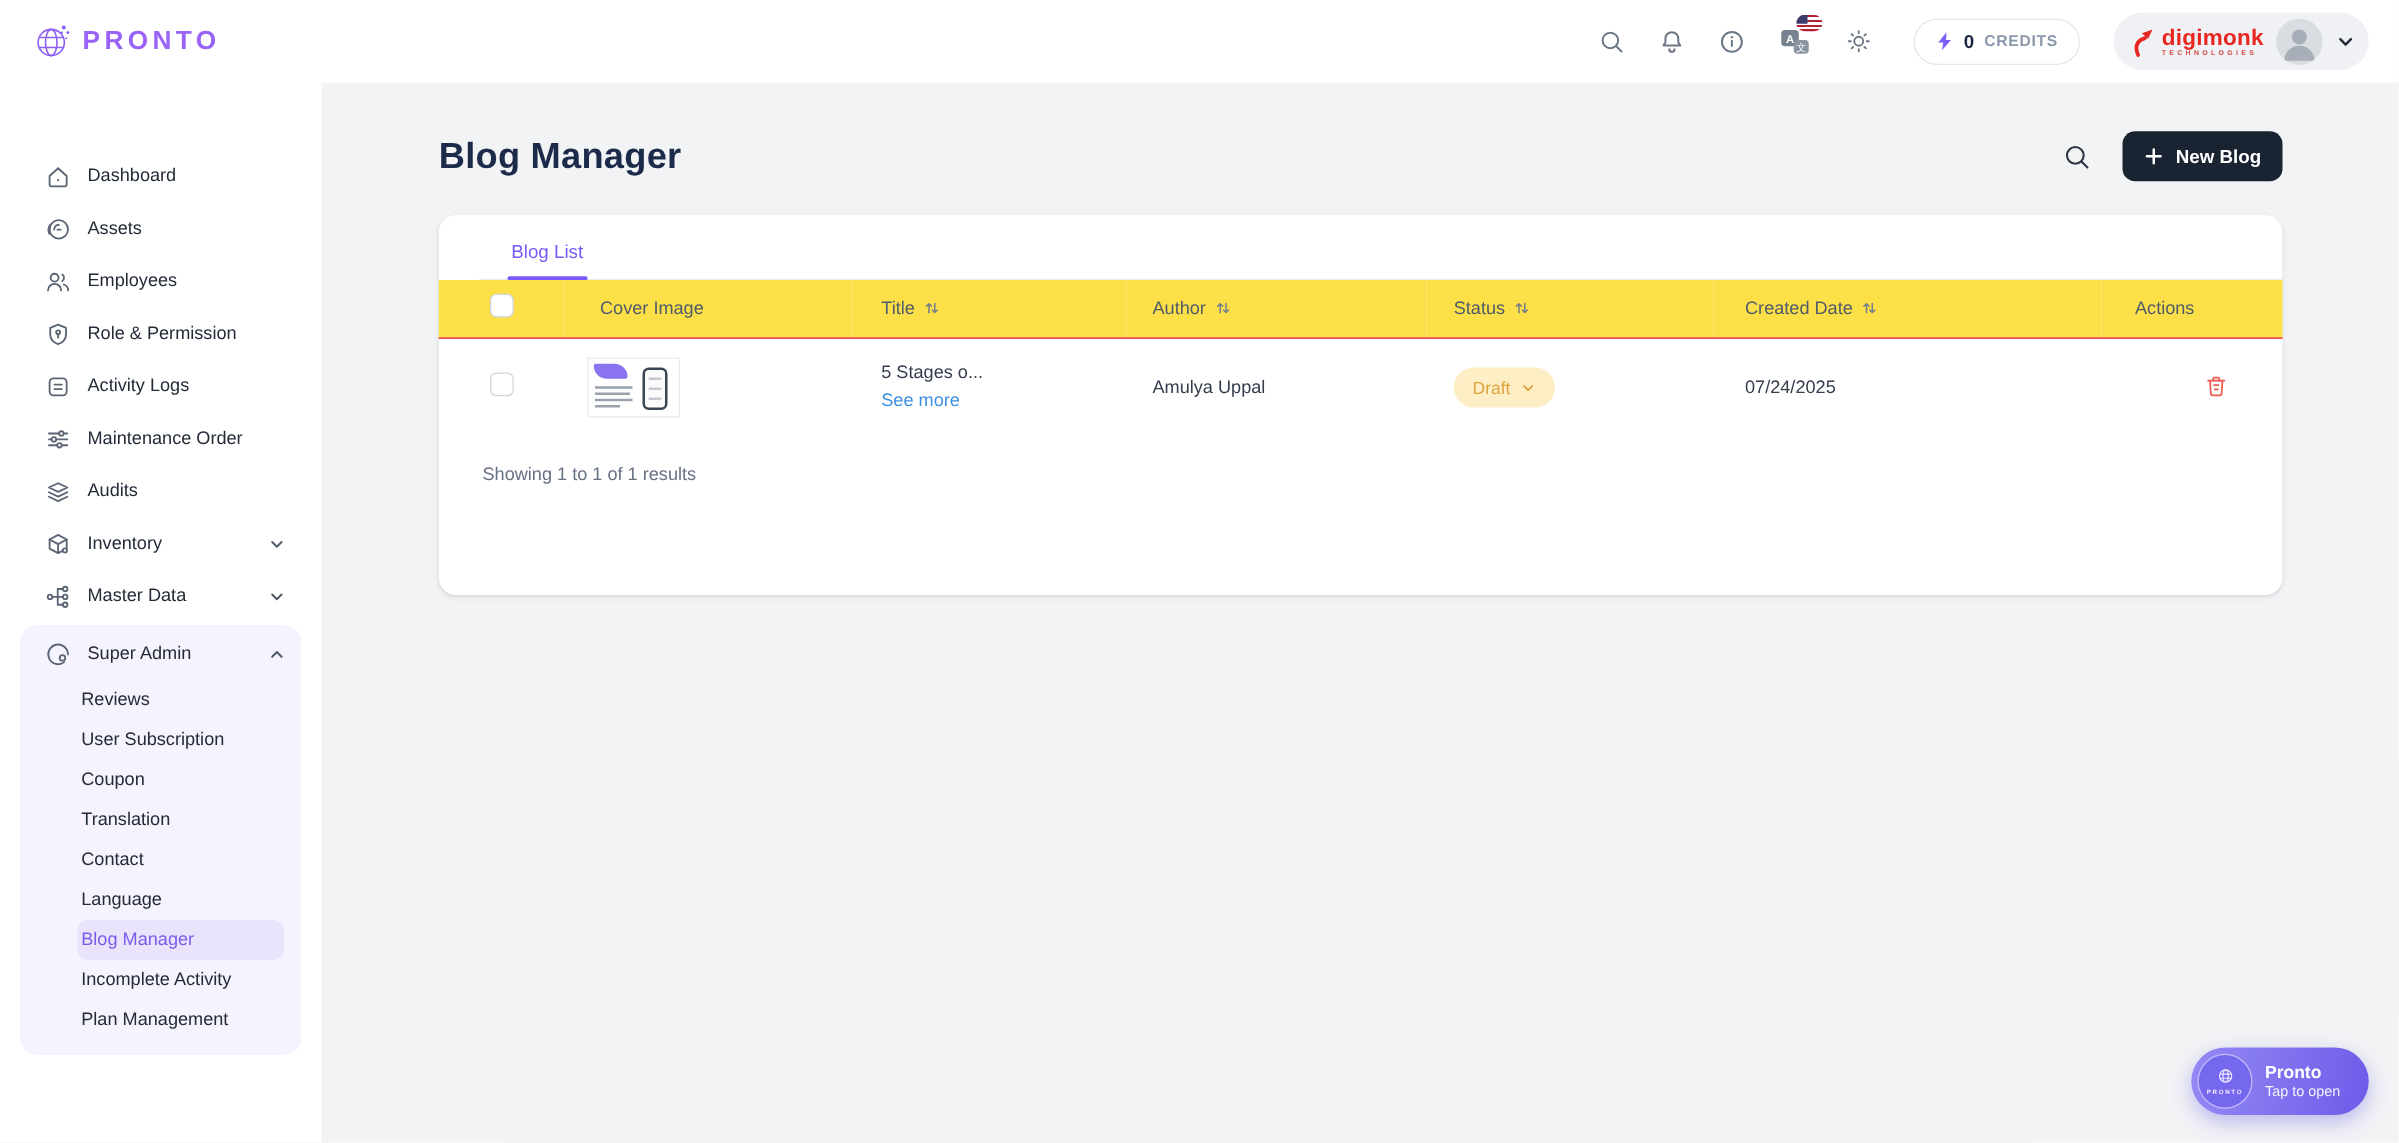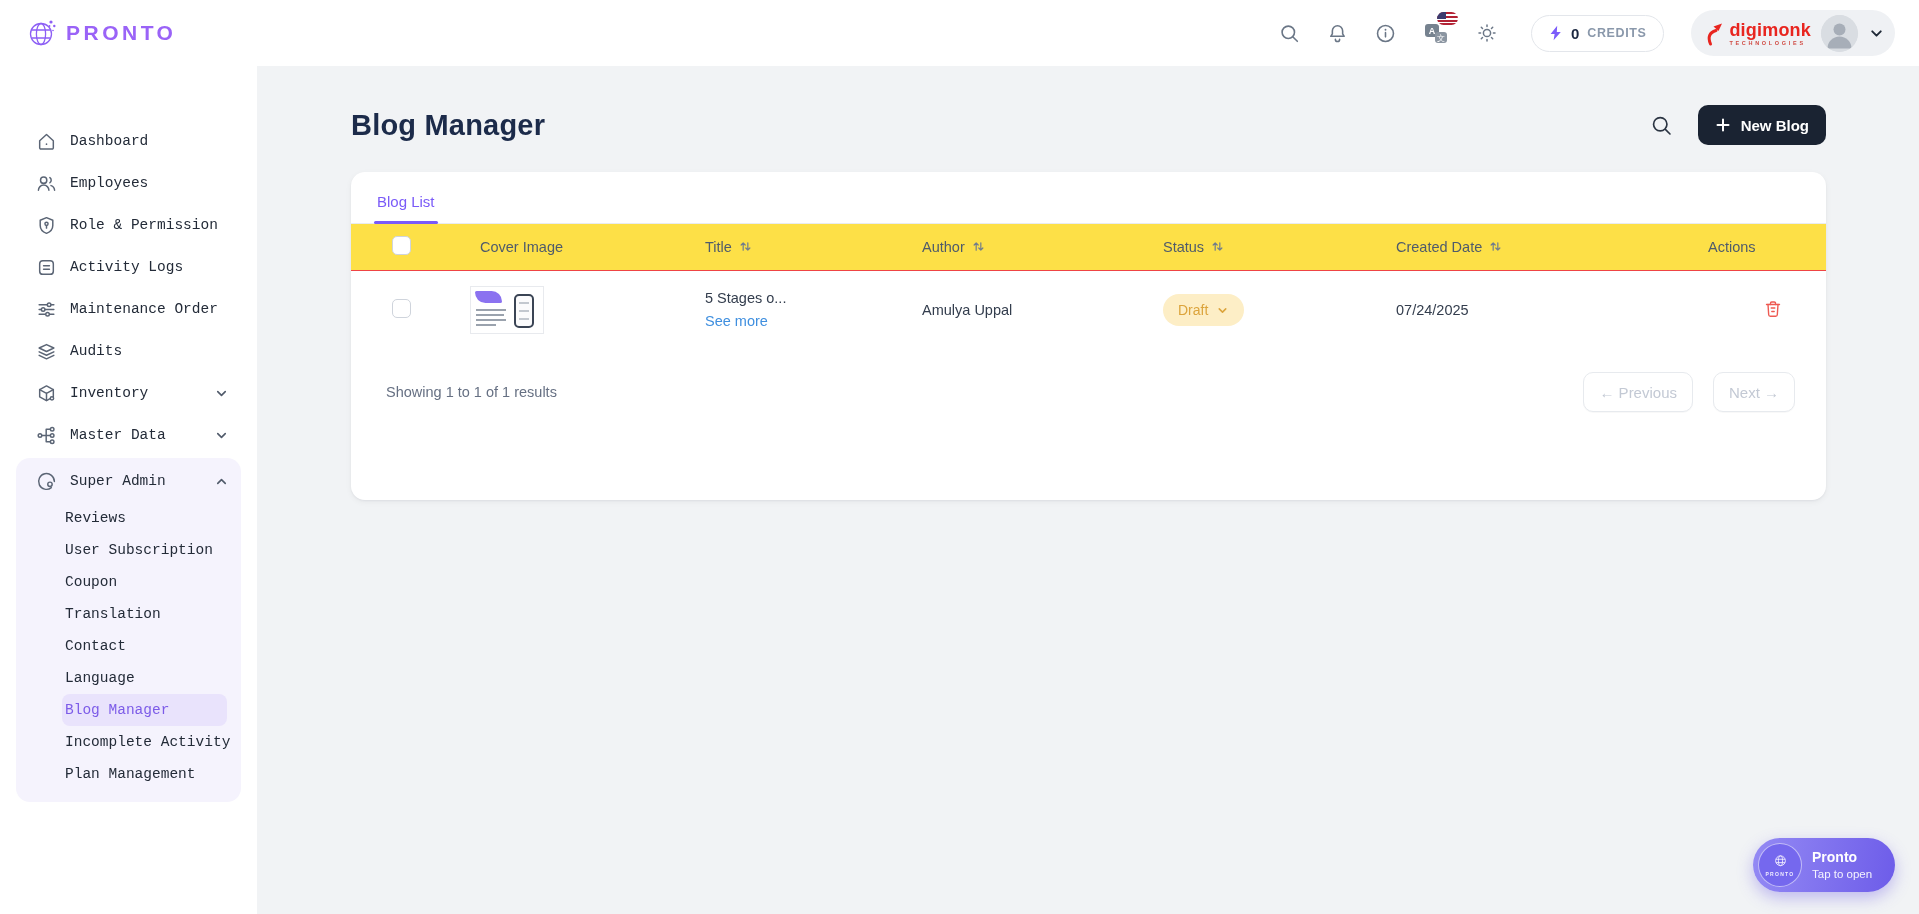--- a/index.html
+++ b/index.html
@@ -39,21 +39,21 @@
     background:#eff1f4; border-radius: 23px; cursor:pointer;
   }
   .dm-logo { display:flex; align-items:flex-end; gap:3px; }
   .dm-texts { display:flex; flex-direction:column; line-height:1; }
   .dm-name { font-size:18px; font-weight:800; color:#e8251f; letter-spacing:.2px; }
   .dm-tagline { font-size:5.5px; font-weight:700; letter-spacing:2.7px; color:#d04a42; margin-top:2px; }
   .avatar { width:37px; height:37px; border-radius:50%; overflow:hidden; background:#d9dde2; flex:none; }
 
   
   .sidebar { position:absolute; top:66px; left:0; width:257px; bottom:0; background:#fff; z-index:5; }
-  .nav { padding-top: 54px; font-family: Liberation Mono, monospace; }
+  .nav { padding-top: 54px; }
   .nav-item {
     height: 42px; display:flex; align-items:center; gap: 13px;
     padding-left: 36px; padding-right: 28px; cursor:pointer;
     font-size: 14.5px; font-weight: 500; color: #232b38;
   }
   .nav-item .chev { margin-left:auto; }
   .nav-label { white-space:nowrap; }
   .sa-group { margin: 2px 16px 4px; background:#f5f3fd; border-radius: 14px; padding: 2px 0 12px; }
   .sa-group .nav-item { padding-left: 20px; padding-right: 12px; }
   .sub-item {
@@ -74,21 +74,21 @@
   .new-blog-btn {
     display:flex; align-items:center; gap:10px; height:40px; padding: 12px 17px;
     background:#1a2332; color:#fff; border:none; border-radius:10px;
     font-size:15px; font-weight:600; cursor:pointer; font-family:inherit;
   }
 
   .card {
     background:#fff; border-radius:14px; padding-bottom: 88px;
     box-shadow: 0 1px 2px rgba(15,23,42,.05), 0 2px 6px rgba(15,23,42,.05);
   }
-  .tabs { display:flex; padding: 21px 23px 0; border-bottom: 1px solid #e9ecf0; }
+  .tabs { display:flex; padding: 21px 23px 0; border-bottom: 1px solid #e9ecf0; margin-left: 32px; }
   .tab { position:relative; padding: 0 3px 13px; font-size:15px; font-weight:500; color:#7a5af8; cursor:pointer; }
   .tab.active::after { content:""; position:absolute; left:0; right:0; bottom:-1px; height:3px; background:#7a5af8; border-radius:2px; }
 
   table { width:100%; border-collapse: collapse; table-layout: fixed; }
   thead tr { background:#fde047; height: 46px; border-bottom:1px solid #ef4444; }
   th { text-align:left; font-size:14.5px; font-weight:500; color:#4f5b6b; }
   .th-inner { display:flex; align-items:center; gap:7px; }
   tbody tr { height: 80px; }
   td { vertical-align: middle; }
   .c1 { width:100px; } th.c1, td.c1 { padding-left: 41px; }
@@ -248,20 +248,31 @@
       <div class="nav-item">
         <span>
           <svg width="21" height="21" viewBox="0 0 20 20" fill="none" stroke="#5b6575" stroke-width="1.4" stroke-linecap="round" stroke-linejoin="round">
             <path d="M3.5 9.3 10 3.4l6.5 5.9V16a1.2 1.2 0 0 1-1.2 1.2H4.7A1.2 1.2 0 0 1 3.5 16Z"></path>
             <circle cx="10" cy="12.5" r="0.8" fill="#5b6575" stroke="none"></circle>
           </svg>
         </span>
         <span class="nav-label">Dashboard</span>
       </div>
 
+      <div class="nav-item">
+        <span>
+          <svg width="21" height="21" viewBox="0 0 20 20" fill="none" stroke="#5b6575" stroke-width="1.4" stroke-linecap="round">
+            <circle cx="10.5" cy="10" r="7"></circle>
+            <path d="M7 10a3.5 3.5 0 0 1 3.5-3.5"></path>
+            <path d="M9.5 10.2h2.4"></path>
+            <path d="M4.2 6.2a7 7 0 0 0-.9 7.2"></path>
+          </svg>
+        </span>
+        <span class="nav-label">Assets</span>
+      </div>
 
       <div class="nav-item">
         <span>
           <svg width="21" height="21" viewBox="0 0 20 20" fill="none" stroke="#5b6575" stroke-width="1.4" stroke-linecap="round" stroke-linejoin="round">
             <circle cx="7.3" cy="6.8" r="3"></circle>
             <path d="M2.3 16.5a5 5 0 0 1 10 0"></path>
             <path d="M13.2 4.4a3 3 0 0 1 0 4.9"></path>
             <path d="M14.3 12a5 5 0 0 1 3.4 4.5"></path>
           </svg>
         </span>
@@ -529,24 +540,20 @@
                     <path d="M8.2 9h3.6 M8.8 12.5h2.4"></path>
                   </svg>
                 </button>
               </td>
             </tr>
           </tbody>
         </table>
 
         <div class="pagination">
           <span class="page-summary">Showing 1 to 1 of 1 results</span>
-          <div class="page-btns">
-            <button class="page-btn">← Previous</button>
-            <button class="page-btn">Next →</button>
-          </div>
         </div>
       </section>
 
     </div>
   </main>
 
   <div class="chat-widget">
     <div class="chat-avatar">
       <svg width="15" height="15" viewBox="0 0 20 20" fill="none" stroke="#f0edff" stroke-width="1.2">
         <circle cx="10" cy="9" r="6.5"></circle>

